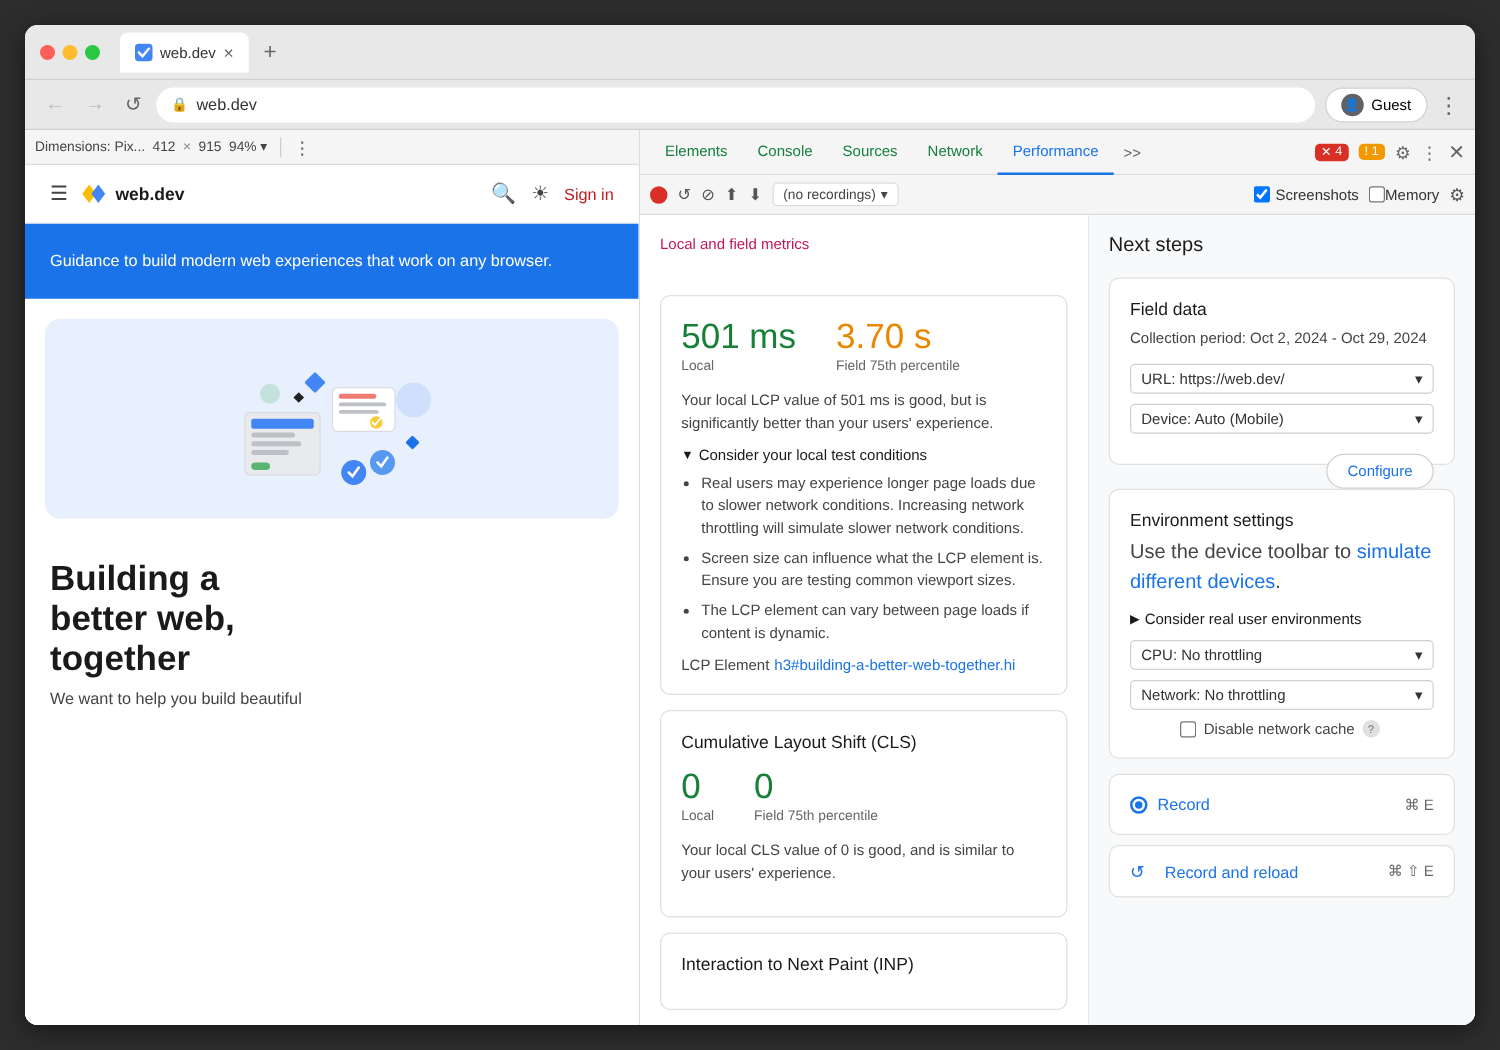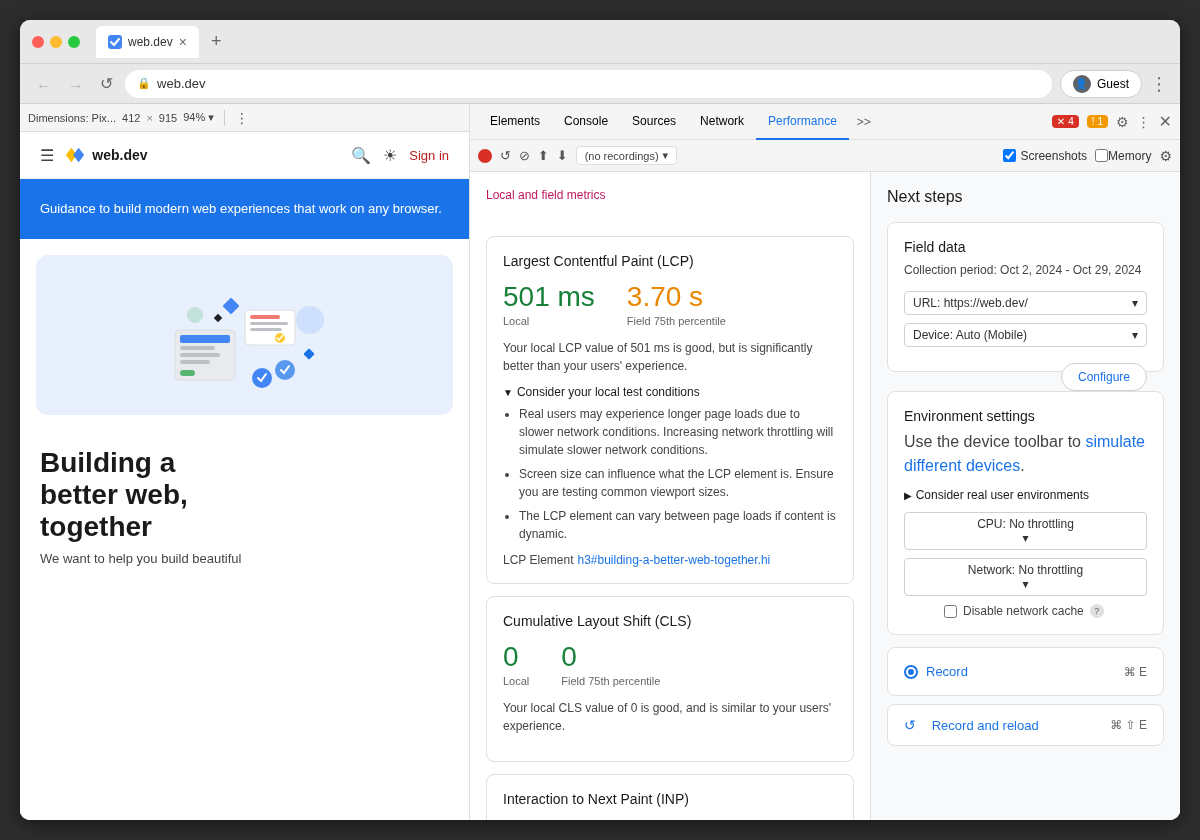--- a/index.html
+++ b/index.html
@@ -29,21 +29,21 @@
     .url-bar { background: white; border-radius: 20px; flex: 1; height: 28px; display: flex; align-items: center; padding: 0 12px; gap: 6px; font-size: 13px; color: #333; }
     .url-icon { font-size: 11px; color: #666; }
     .profile-btn { background: white; border: 1px solid #d0d0d0; border-radius: 20px; padding: 4px 12px; font-size: 12px; display: flex; align-items: center; gap: 6px; cursor: pointer; }
     .profile-icon { width: 18px; height: 18px; border-radius: 50%; background: #5f6368; display: flex; align-items: center; justify-content: center; color: white; font-size: 10px; }
     .menu-btn { background: none; border: none; font-size: 18px; color: #666; cursor: pointer; }
 
     
     .main-content { display: flex; flex: 1; overflow: hidden; }
 
     
-    .website-preview { width: 450px; background: white; border-right: 1px solid #ddd; overflow: hidden; display: flex; flex-direction: column; }
+    .website-preview { width: 492px; background: white; border-right: 1px solid #ddd; overflow: hidden; display: flex; flex-direction: column; }
     .devtools-toolbar { background: #f5f5f5; padding: 4px 8px; font-size: 11px; color: #444; display: flex; align-items: center; gap: 6px; border-bottom: 1px solid #ddd; height: 28px; }
     .dim-label { color: #444; }
     .dim-value { color: #444; font-weight: 500; }
     .dim-separator { color: #888; }
     .zoom-selector { background: none; border: none; font-size: 11px; color: #444; cursor: pointer; }
     .toolbar-divider { width: 1px; height: 16px; background: #ccc; margin: 0 4px; }
     .device-toolbar-btn { background: none; border: none; font-size: 14px; color: #555; cursor: pointer; }
 
     
     .site-content { flex: 1; overflow: hidden; background: white; }
@@ -65,21 +65,21 @@
     .site-heading { padding: 16px 20px 8px; }
     .site-heading h1 { font-size: 28px; font-weight: 900; color: #1a1a1a; line-height: 1.15; }
 
     .site-subtext { padding: 0 20px 16px; font-size: 13px; color: #444; }
 
     
     .devtools-panel { flex: 1; background: #ffffff; display: flex; flex-direction: column; }
 
     
     .devtools-tabs { background: #f5f5f5; border-bottom: 1px solid #ddd; display: flex; align-items: center; height: 36px; padding: 0 8px; gap: 0; }
-    .devtools-tab { padding: 0 12px; height: 36px; display: flex; align-items: center; font-size: 12px; color: #000000; cursor: pointer; border-bottom: 2px solid transparent; }
+    .devtools-tab { padding: 0 12px; height: 36px; display: flex; align-items: center; font-size: 12px; color: #15803d; cursor: pointer; border-bottom: 2px solid transparent; }
     .devtools-tab.active { color: #1a73e8; border-bottom-color: #1a73e8; }
     .devtools-tab-more { padding: 0 8px; font-size: 12px; color: #666; }
     .devtools-tab-spacer { flex: 1; }
     .devtools-tab-icons { display: flex; align-items: center; gap: 8px; }
     .error-badge { background: #d93025; color: white; border-radius: 4px; padding: 1px 5px; font-size: 10px; display: flex; align-items: center; gap: 3px; }
     .warn-badge { background: #f29900; color: white; border-radius: 4px; padding: 1px 5px; font-size: 10px; display: flex; align-items: center; gap: 3px; }
     .settings-icon-btn { background: none; border: none; font-size: 14px; color: #666; cursor: pointer; }
     .close-icon-btn { background: none; border: none; font-size: 16px; color: #666; cursor: pointer; }
 
     
@@ -137,21 +137,21 @@
 
     .configure-btn { background: white; border: 1px solid #d0d0d0; border-radius: 20px; padding: 6px 16px; font-size: 12px; color: #1a73e8; cursor: pointer; float: right; margin-top: 8px; }
 
     .env-section { clear: both; }
     .env-title { font-size: 14px; font-weight: 500; color: #1a1a1a; margin-bottom: 6px; }
     .env-desc { font-size: 16px; color: #444; margin-bottom: 10px; line-height: 1.5; }
     .env-link { color: #1a73e8; text-decoration: none; }
     .consider-real { font-size: 12px; color: #1a1a1a; display: flex; align-items: center; gap: 4px; margin-bottom: 10px; cursor: pointer; }
     .consider-real::before { content: '▶'; font-size: 10px; }
 
-    .env-select { background: white; border: 1px solid #d0d0d0; border-radius: 4px; padding: 4px 8px; font-size: 12px; color: #333; cursor: pointer; display: flex; align-items: center; justify-content: space-between; margin-bottom: 8px; flex-direction: column; }
+    .env-select { background: white; border: 1px solid #d0d0d0; border-radius: 4px; padding: 4px 8px; font-size: 12px; color: #333; cursor: pointer; display: flex; align-items: center; justify-content: space-between; margin-bottom: 8px; }
 
     .disable-cache-row { display: flex; align-items: center; gap: 6px; margin-top: 4px; margin-left: 40px; }
     .disable-cache-label { font-size: 12px; color: #444; }
     .help-icon { width: 14px; height: 14px; border-radius: 50%; background: #e0e0e0; display: flex; align-items: center; justify-content: center; font-size: 9px; color: #666; cursor: pointer; }
 
     .record-action-btn { background: white; border: 1px solid #e0e0e0; border-radius: 8px; padding: 16px 16px; margin-bottom: 8px; display: flex; align-items: center; justify-content: space-between; cursor: pointer; }
     .record-action-left { display: flex; align-items: center; gap: 8px; }
     .record-dot { width: 14px; height: 14px; border-radius: 50%; border: 2px solid #1a73e8; position: relative; }
     .record-dot::after { content: ''; position: absolute; top: 50%; left: 50%; transform: translate(-50%, -50%); width: 6px; height: 6px; border-radius: 50%; background: #1a73e8; }
     .record-label { font-size: 13px; color: #1a73e8; }
@@ -354,21 +354,20 @@
         </label>
         <span class="gear-icon">⚙</span>
       </div>
 
       <div class="devtools-body">
 
         <div class="metrics-panel">
           <div class="metrics-title">Local and field metrics</div>
 
           <div class="metric-card">
-            <div class="metric-card-title">Largest Contentful Paint (LCP)</div>
             <div class="metric-values">
               <div class="metric-value-block">
                 <span class="metric-number good">501 ms</span>
                 <span class="metric-label">Local</span>
               </div>
               <div class="metric-value-block">
                 <span class="metric-number needs-improvement">3.70 s</span>
                 <span class="metric-label">Field 75th percentile</span>
               </div>
             </div>

